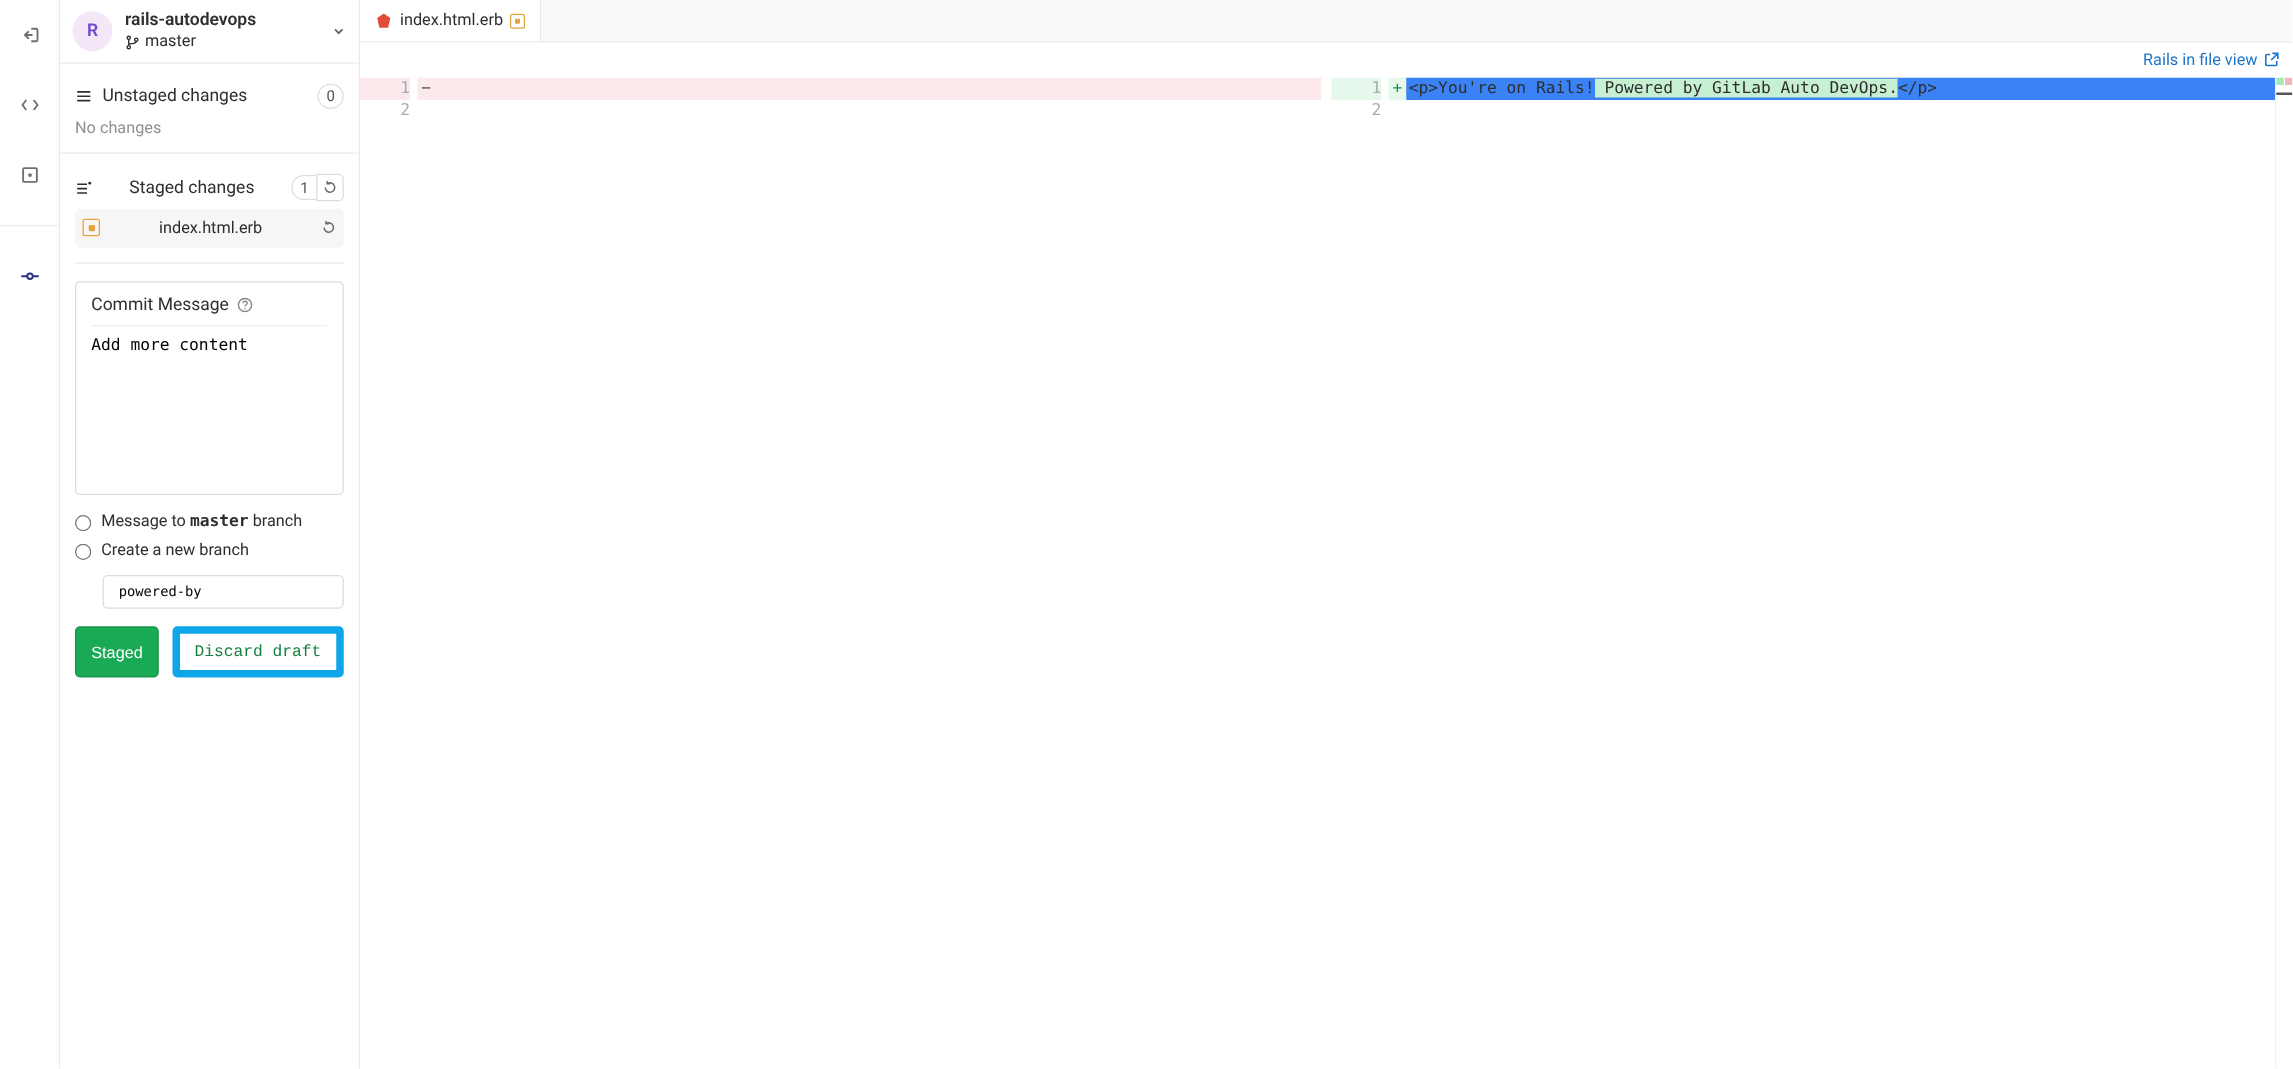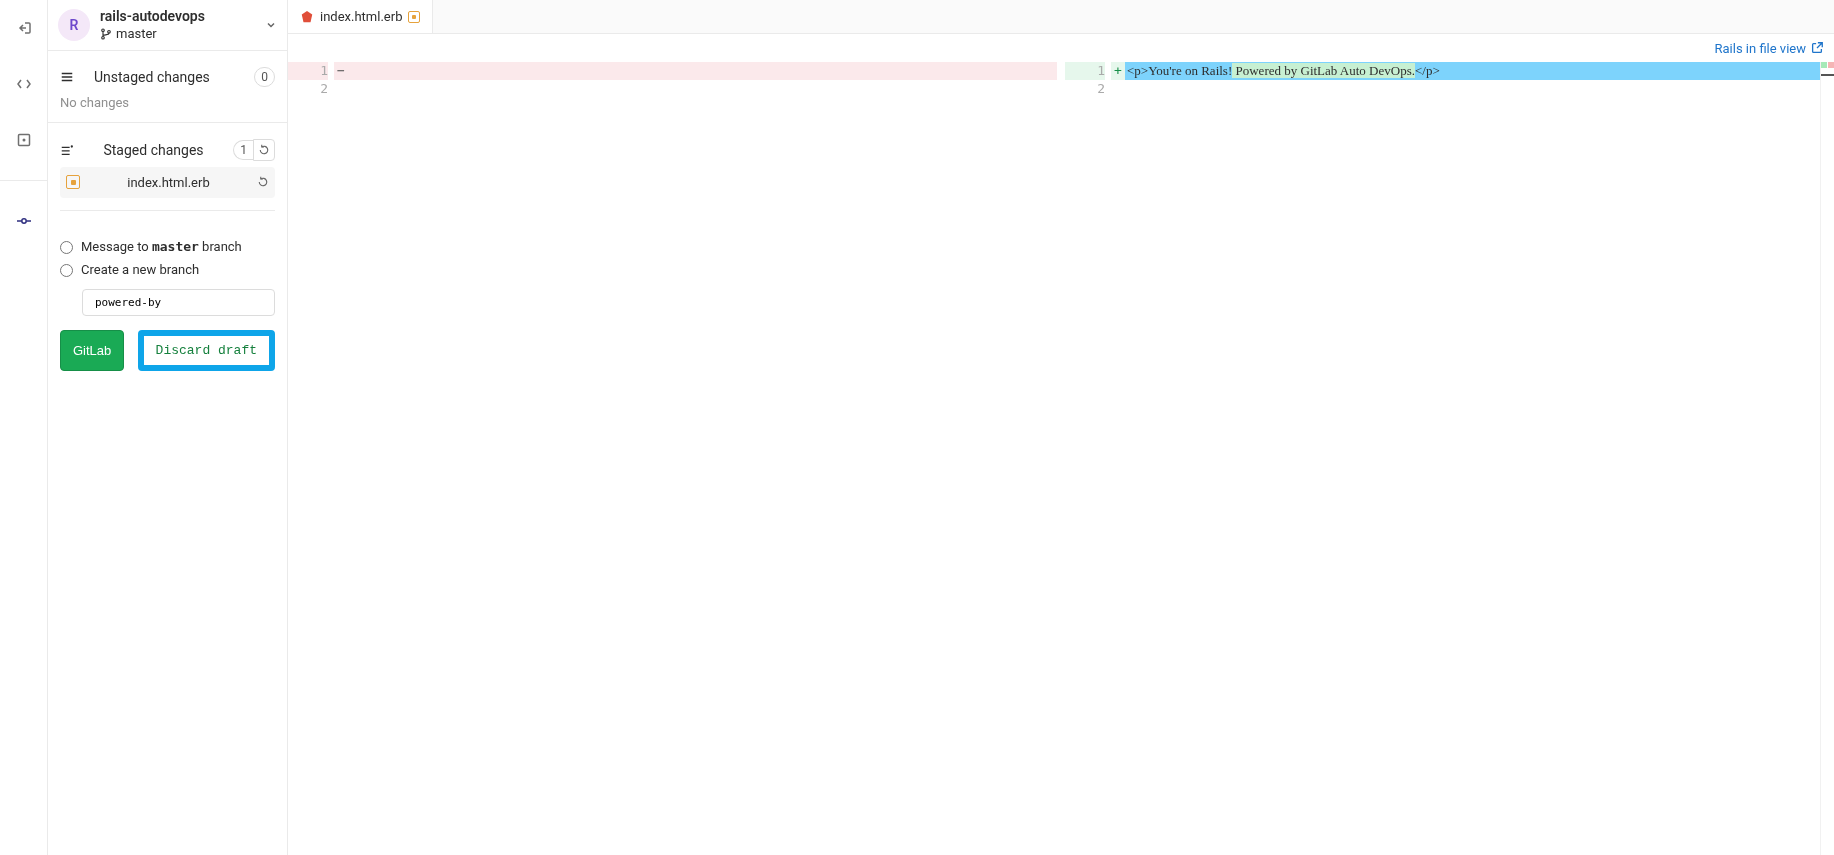--- a/index.html
+++ b/index.html
@@ -49,21 +49,21 @@
   }
   .proj-meta { flex: 1; line-height: 1.25; }
   .proj-name { font-weight: 600; }
   .branch-line { display: flex; align-items: center; gap: 4px; color: #2e2e2e; font-size: 13px; }
   .chev { color: #666; }
 
   .section {
     padding: 10px 12px 0 12px;
   }
   .sec-head {
-    display: flex; align-items: center; gap: 20px;
+    display: flex; align-items: center; gap: 8px;
     padding: 6px 0;
   }
   .sec-head .label { flex: 1; }
   .badge {
     min-width: 20px; height: 20px;
     border: 1px solid #dcdcdc; border-radius: 10px;
     display: inline-flex; align-items: center; justify-content: center;
     font-size: 12px; padding: 0 6px; color: #555;
     background: #fff;
   }
@@ -150,21 +150,21 @@
   .gutter .ln { height:18px; line-height:18px; }
   .sign-col { width:14px; }
   .sign-col .ln { height:18px; line-height:18px; text-align:center; }
   .code { flex:1; }
   .code .ln { height:18px; line-height:18px; white-space:pre; padding-left:2px; }
   .removed .ln:first-child, .pane.left .gutter .ln:first-child, .pane.left .sign-col .ln:first-child { background:#fbe9eb; }
   .pane.left .sign-col .ln:first-child { color:#555; }
   .added .ln:first-child, .pane.right .gutter .ln:first-child, .pane.right .sign-col .ln:first-child { background:#e6f7ec; }
   .pane.right .sign-col .ln:first-child { color:#168f48; }
   .hl-add { background:#c7f0d2; }
-  .pane.right .code .ln:first-child { background:#7dd3fc;font-family:Liberation Serif, serif; }
+  .pane.right .code .ln:first-child { background:#3b82f6; }
   .pane.left  .code .ln:first-child { background:#fbe9eb; }
 
   .minimap {
     width:14px; border-left:1px solid #f1f1f1; position:relative; background:#fff;
   }
   .minimap .mm-removed { position:absolute; top:0; right:0; width:6px; height:6px; background:#f5b5b5; }
   .minimap .mm-added   { position:absolute; top:0; left:0;  width:6px; height:6px; background:#a6e9b8; }
   .minimap .mm-cursor  { position:absolute; top:12px; left:0; width:100%; height:2px; background:#555; }
 
   svg { display:block; }
@@ -260,36 +260,49 @@
       <span class="undo">
         <svg class="ico-12" viewBox="0 0 16 16" fill="none" stroke="currentColor" stroke-width="1.5">
             <path d="M3 8a5 5 0 1 0 2-4"></path>
             <path d="M5 1v3h3"></path>
           </svg>
       </span>
     </div>
   </div>
 
   <div class="commit-area">
+    <div class="commit-box">
+      <div class="commit-label-row">
+        <span>Commit Message</span>
+        <span style="color:#888;">
+          <svg class="ico-14" viewBox="0 0 16 16" fill="none" stroke="currentColor" stroke-width="1.3">
+              <circle cx="8" cy="8" r="6"></circle>
+              <path d="M6 6.2c.2-1 1-1.7 2-1.7 1.1 0 2 .8 2 1.8 0 .8-.5 1.2-1.3 1.7C8 8.4 8 8.8 8 9.4"></path>
+              <circle cx="8" cy="11.4" r=".7" fill="currentColor" stroke="none"></circle>
+            </svg>
+        </span>
+      </div>
+      <textarea class="commit-msg" style="">Add more content</textarea>
+    </div>
 
     <div class="radio-group">
       <label class="radio-row">
         <input type="radio" name="t" style="">
         <span class="txt"><span>Message to </span><code>master</code><span> branch</span></span>
       </label>
       <label class="radio-row">
         <input type="radio" name="t" style="">
         <span class="txt">Create a new branch</span>
       </label>
     </div>
 
     <input class="branch-input" value="powered-by" style="">
 
     <div class="commit-actions">
-      <button class="btn btn-primary">GitLab</button>
+      <button class="btn btn-primary">Staged</button>
       <button class="btn btn-secondary">Discard draft</button>
     </div>
   </div>
 </div>
 
 <div class="main">
   <div class="tabbar">
     <div class="tab">
       <svg class="ico-14" viewBox="0 0 16 16">
           <path fill="#e04e39" d="M8 1 14 5 12 14 4 14 2 5z"></path>

